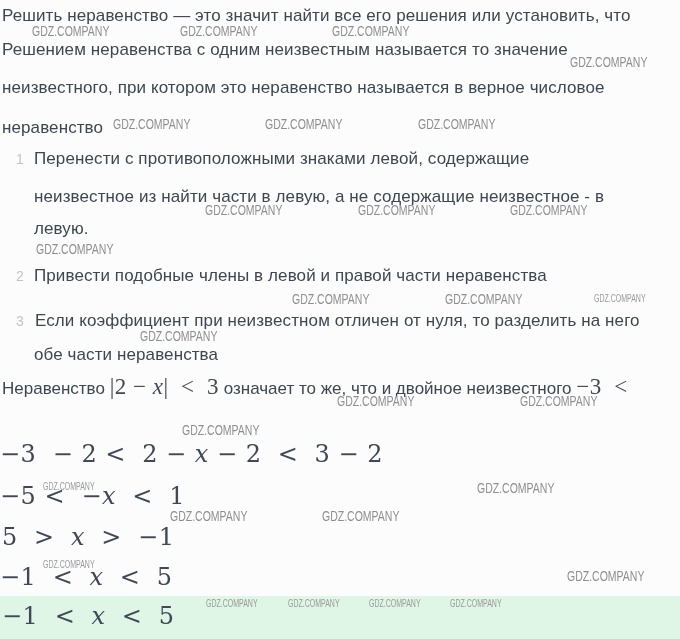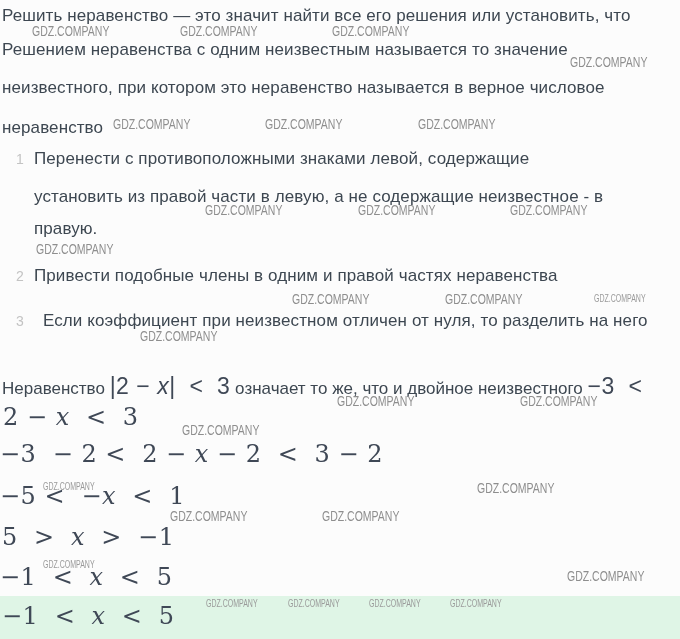--- a/index.html
+++ b/index.html
@@ -58,21 +58,21 @@
     left:2px;top:374px;
     white-space:nowrap;
     line-height:1.1;
   }
   .mixed .seg-text{
     font-size:17px;
     color:#3d4751;
     white-space:pre;
   }
   .mixed .seg-math{
-    font-family:Liberation Sans, sans-serif;
+    font-family:Liberation Serif, serif;
     font-size:23px;
     color:#3f4856;
     white-space:pre;
     letter-spacing:0.5px;
   }
   .hl{
     position:absolute;
     left:0;top:596px;
     width:680px;height:43px;
     background:#dff5e6;
@@ -83,34 +83,34 @@
 
 <div class="page">
 
   <div class="t" style="left:2px;top:6px">Решить неравенство — это значит найти все его решения или установить, что</div>
   <div class="t" style="left:2px;top:40px">Решением неравенства с одним неизвестным называется то значение</div>
   <div class="t" style="left:2px;top:78px">неизвестного, при котором это неравенство называется в верное числовое</div>
   <div class="t" style="left:2px;top:118px">неравенство</div>
 
   <div class="num" style="left:16px;top:151px">1</div>
   <div class="t" style="left:34px;top:149px">Перенести с противоположными знаками левой, содержащие</div>
-  <div class="t" style="left:34px;top:187px">установить из правой части в левую, а не содержащие неизвестное - в</div>
-  <div class="t" style="left:34px;top:219px">правую.</div>
+  <div class="t" style="left:34px;top:187px">неизвестное из найти части в левую, а не содержащие неизвестное - в</div>
+  <div class="t" style="left:34px;top:219px">левую.</div>
 
   <div class="num" style="left:16px;top:268px">2</div>
-  <div class="t" style="left:34px;top:266px">Привести подобные члены в одним и правой частях неравенства</div>
+  <div class="t" style="left:34px;top:266px">Привести подобные члены в левой и правой части неравенства</div>
 
   <div class="num" style="left:16px;top:313px">3</div>
-  <div class="t" style="left:43px;top:311px">Если коэффициент при неизвестном отличен от нуля, то разделить на него</div>
+  <div class="t" style="left:35px;top:311px">Если коэффициент при неизвестном отличен от нуля, то разделить на него</div>
+  <div class="t" style="left:34px;top:345px">обе части неравенства</div>
 
   <div class="mixed">
     <span class="seg-text">Неравенство </span><span class="seg-math">|2 − <i>x</i>|  &lt;  3</span><span class="seg-text"> означает то же, что и двойное неизвестного </span><span class="seg-math">−3  &lt;</span>
   </div>
 
-  <div class="math" style="left:3px;top:405px">2 − <i>x</i>  &lt;  3</div>
   <div class="math" style="left:0px;top:442px">−3  − 2 &lt;  2 − <i>x</i> − 2  &lt;  3 − 2</div>
   <div class="math" style="left:0px;top:484px">−5 &lt;  −<i>x</i>  &lt;  1</div>
   <div class="math" style="left:2px;top:525px">5  &gt;  <i>x</i>  &gt;  −1</div>
   <div class="math" style="left:0px;top:565px">−1  &lt;  <i>x</i>  &lt;  5</div>
 
   <div class="hl"></div>
   <div class="math" style="left:2px;top:604px">−1  &lt;  <i>x</i>  &lt;  5</div>
 
   <div class="wm" style="left:32px;top:23px">GDZ.COMPANY</div>
   <div class="wm" style="left:180px;top:23px">GDZ.COMPANY</div>

